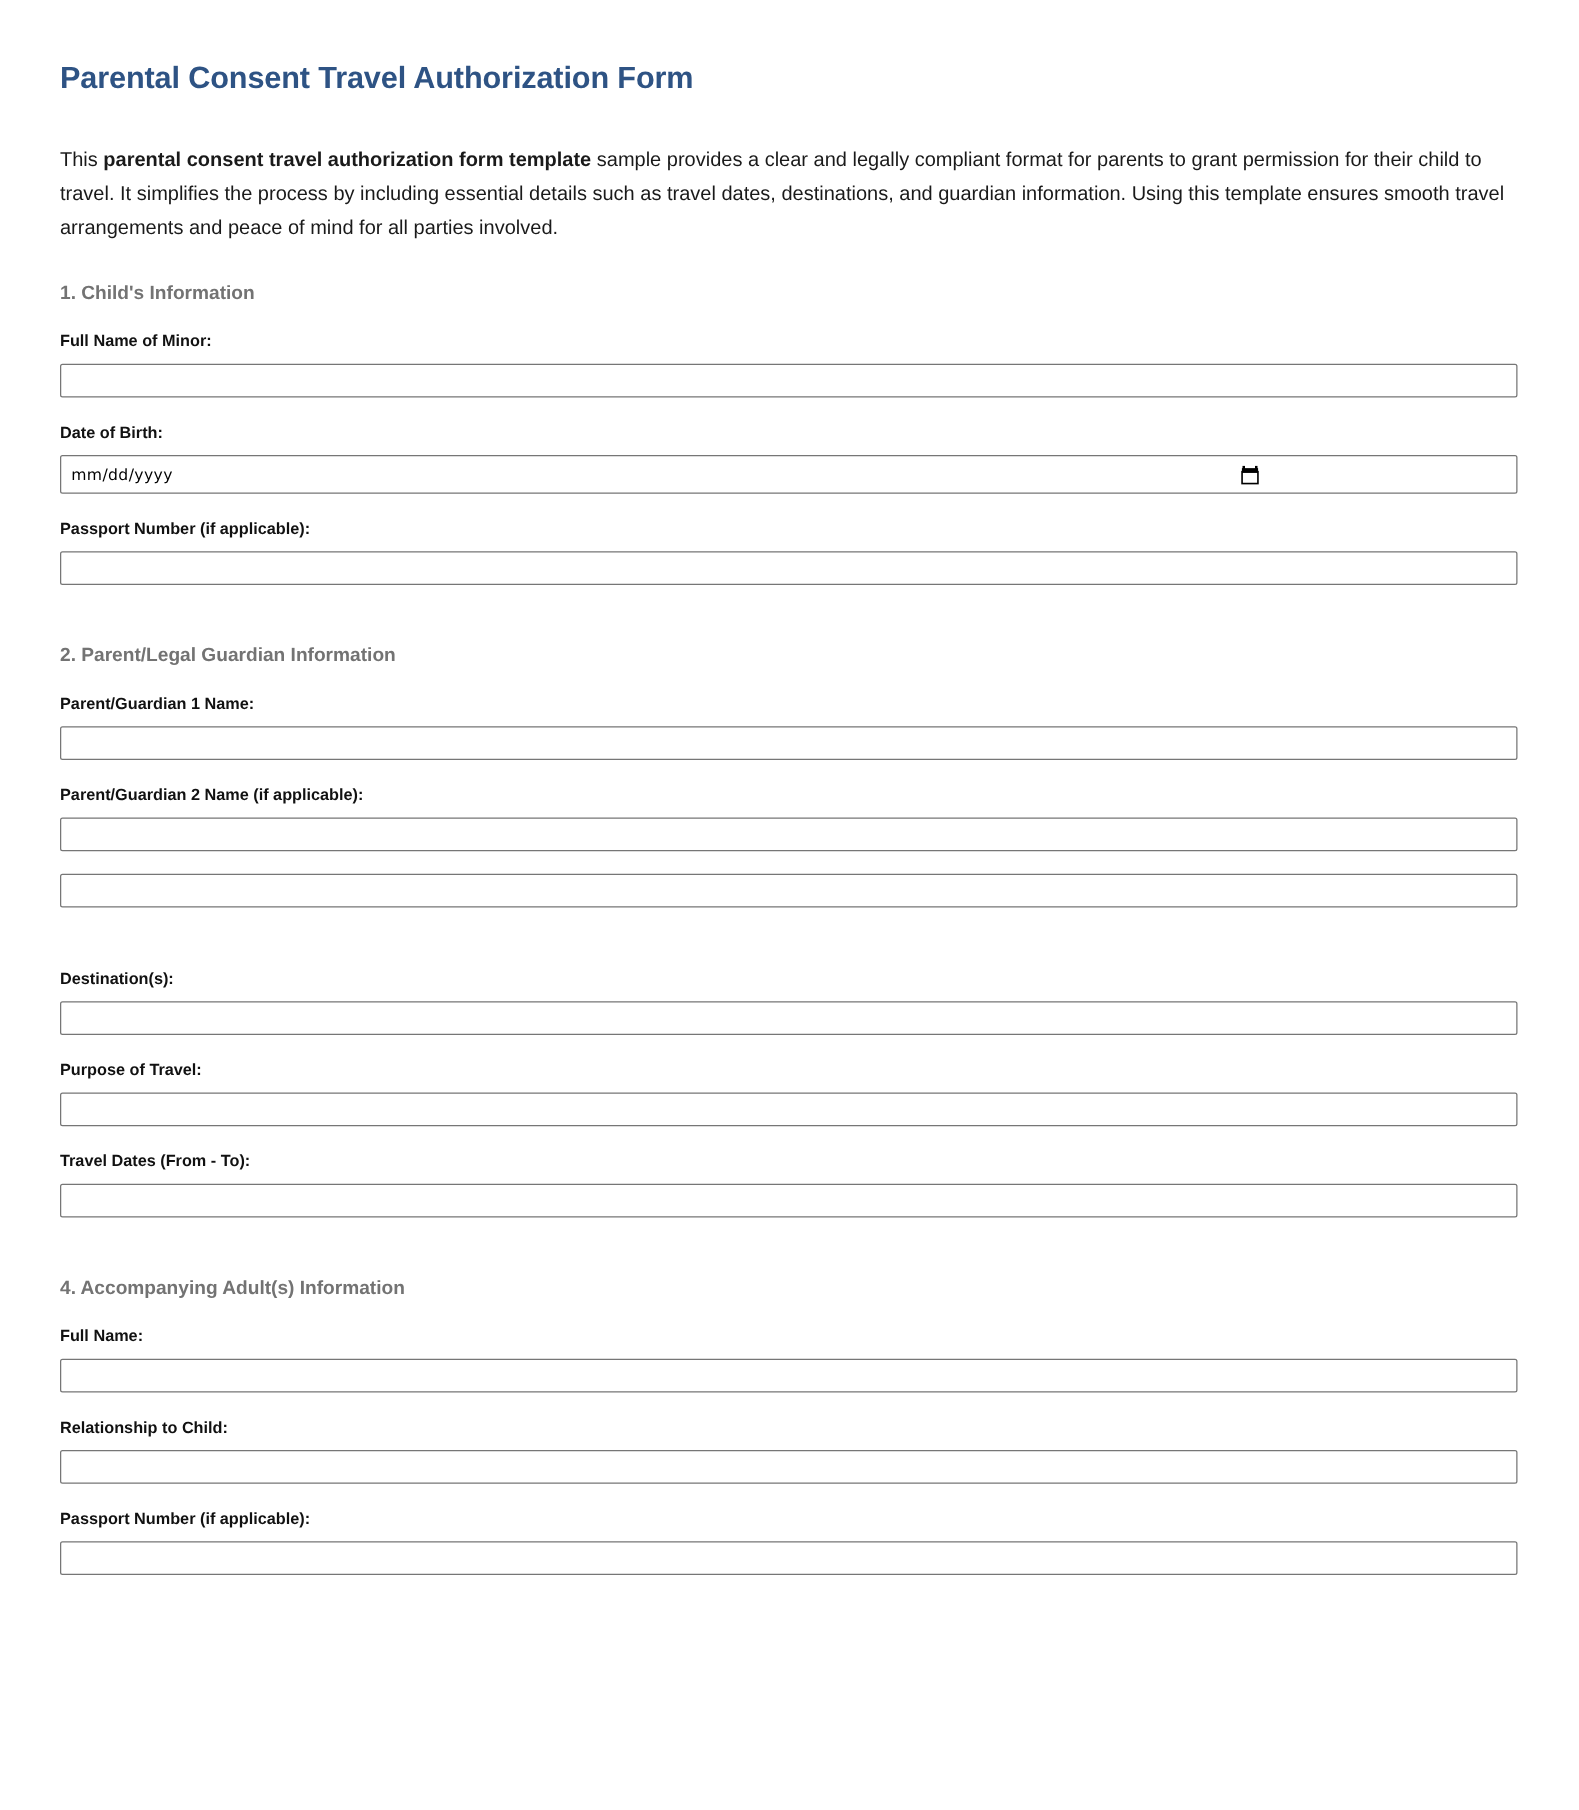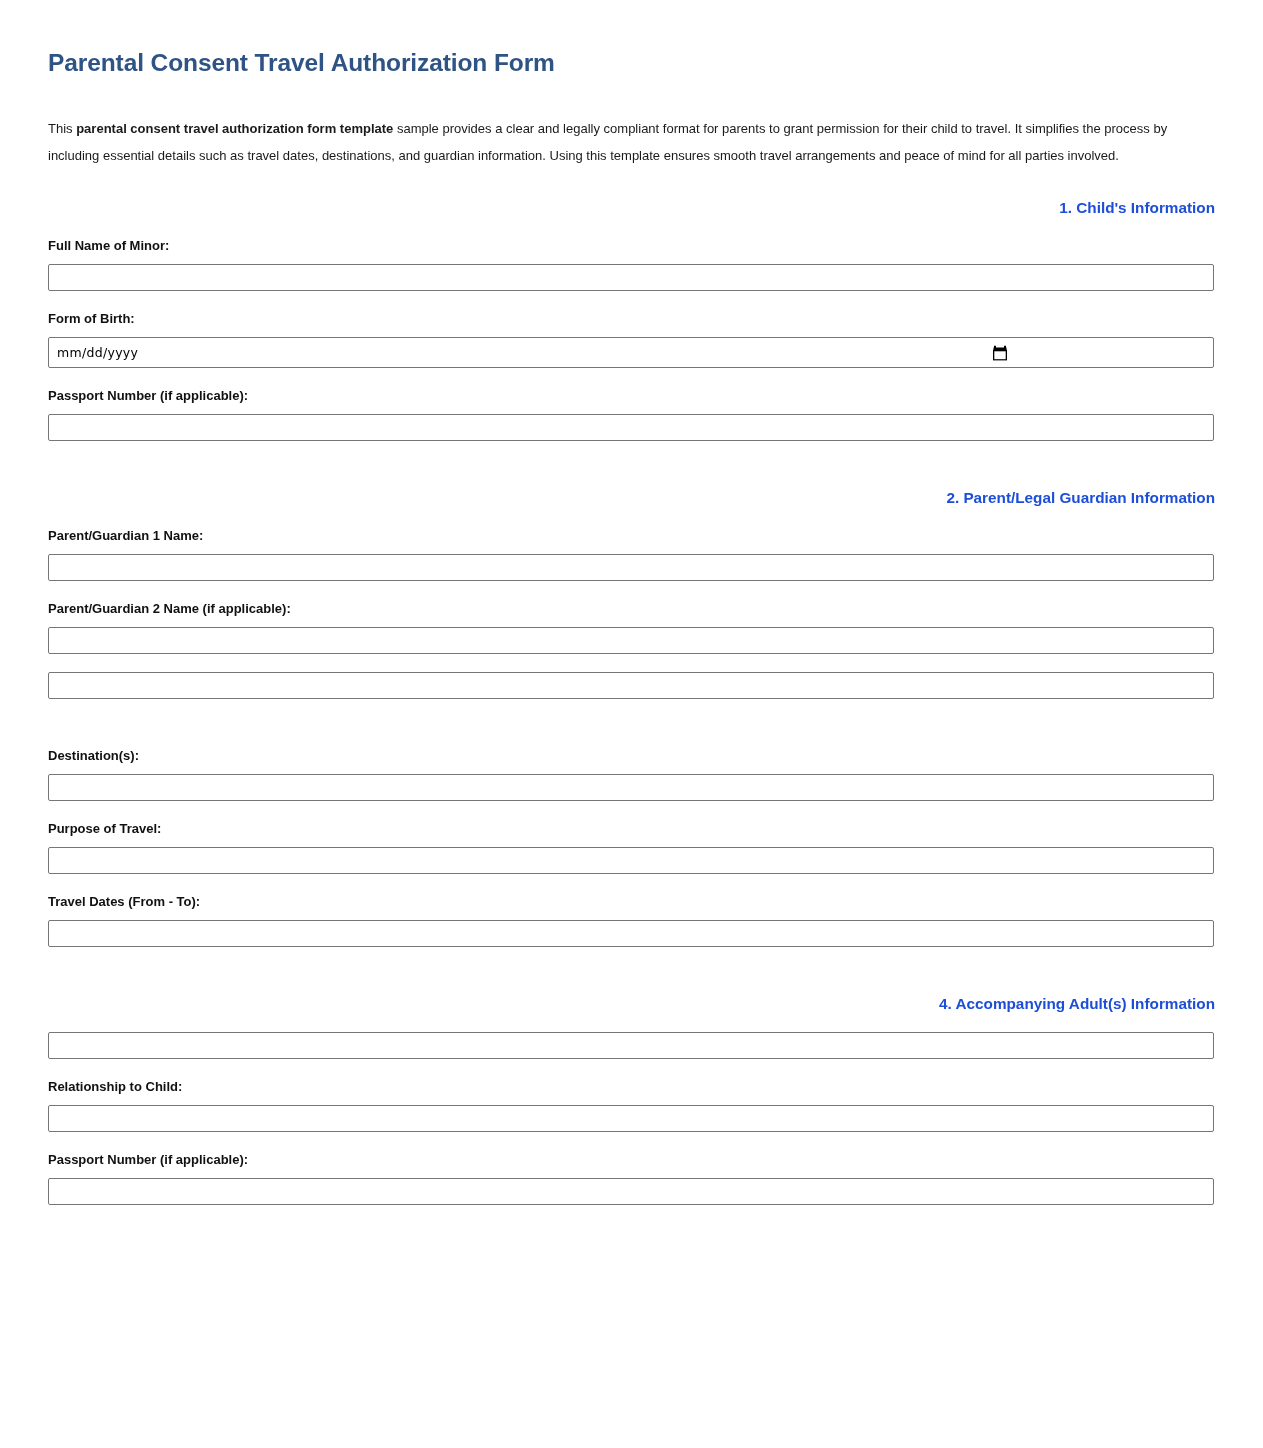--- a/index.html
+++ b/index.html
@@ -29,39 +29,38 @@
   h1.form-title {
     font-size: 24.5px;
     line-height: 30px;
     font-weight: bold;
     color: #2e5384;
     margin: 0 0 0 0;
     padding: 0;
     letter-spacing: -0.1px;
   }
   p.intro {
-    font-size: 13px;
+    font-size: 16px;
     line-height: 27px;
     color: #1a1a1a;
     margin: 37px 0 0 0;
     padding: 0;
     max-width: 1166px;
     font-weight: normal;
   }
   p.intro b {
     font-weight: bold;
   }
   h2.section-title {
     font-size: 15.3px;
     line-height: 20px;
     font-weight: bold;
-    color: #1d4ed8;
+    color: #737373;
     margin: 0;
     padding: 0;
-    text-align: right;
   }
   .section {
     margin-top: 28px;
   }
   .section.first { margin-top: 29px; }
   .field {
     margin-top: 18px;
   }
   label.field-label {
     display: block;
@@ -127,21 +126,21 @@
 
     <div class="section first">
       <h2 class="section-title">1. Child's Information</h2>
 
       <div class="field">
         <label class="field-label">Full Name of Minor:</label>
         <input class="input-box" type="text" placeholder="" style="">
       </div>
 
       <div class="field">
-        <label class="field-label">Form of Birth:</label>
+        <label class="field-label">Date of Birth:</label>
         <div class="date-wrap">
           <div class="input-box date">
             <span class="date-placeholder">mm/dd/yyyy</span>
           </div>
           <svg class="cal-icon" viewBox="0 0 14 15">
             <rect x="1" y="0" width="2" height="3" fill="#000"></rect>
             <rect x="11" y="0" width="2" height="3" fill="#000"></rect>
             <rect x="0.5" y="2" width="13" height="3.5" fill="#000"></rect>
             <rect x="0.5" y="5" width="13" height="9.5" fill="none" stroke="#000" stroke-width="1.6"></rect>
           </svg>
@@ -187,20 +186,21 @@
       <div class="field">
         <label class="field-label">Travel Dates (From - To):</label>
         <input class="input-box" type="text" placeholder="" style="">
       </div>
     </div>
 
     <div class="section sec-gap">
       <h2 class="section-title">4. Accompanying Adult(s) Information</h2>
 
       <div class="field">
+        <label class="field-label">Full Name:</label>
         <input class="input-box" type="text" placeholder="" style="">
       </div>
 
       <div class="field">
         <label class="field-label">Relationship to Child:</label>
         <input class="input-box" type="text" placeholder="" style="">
       </div>
 
       <div class="field">
         <label class="field-label">Passport Number (if applicable):</label>

